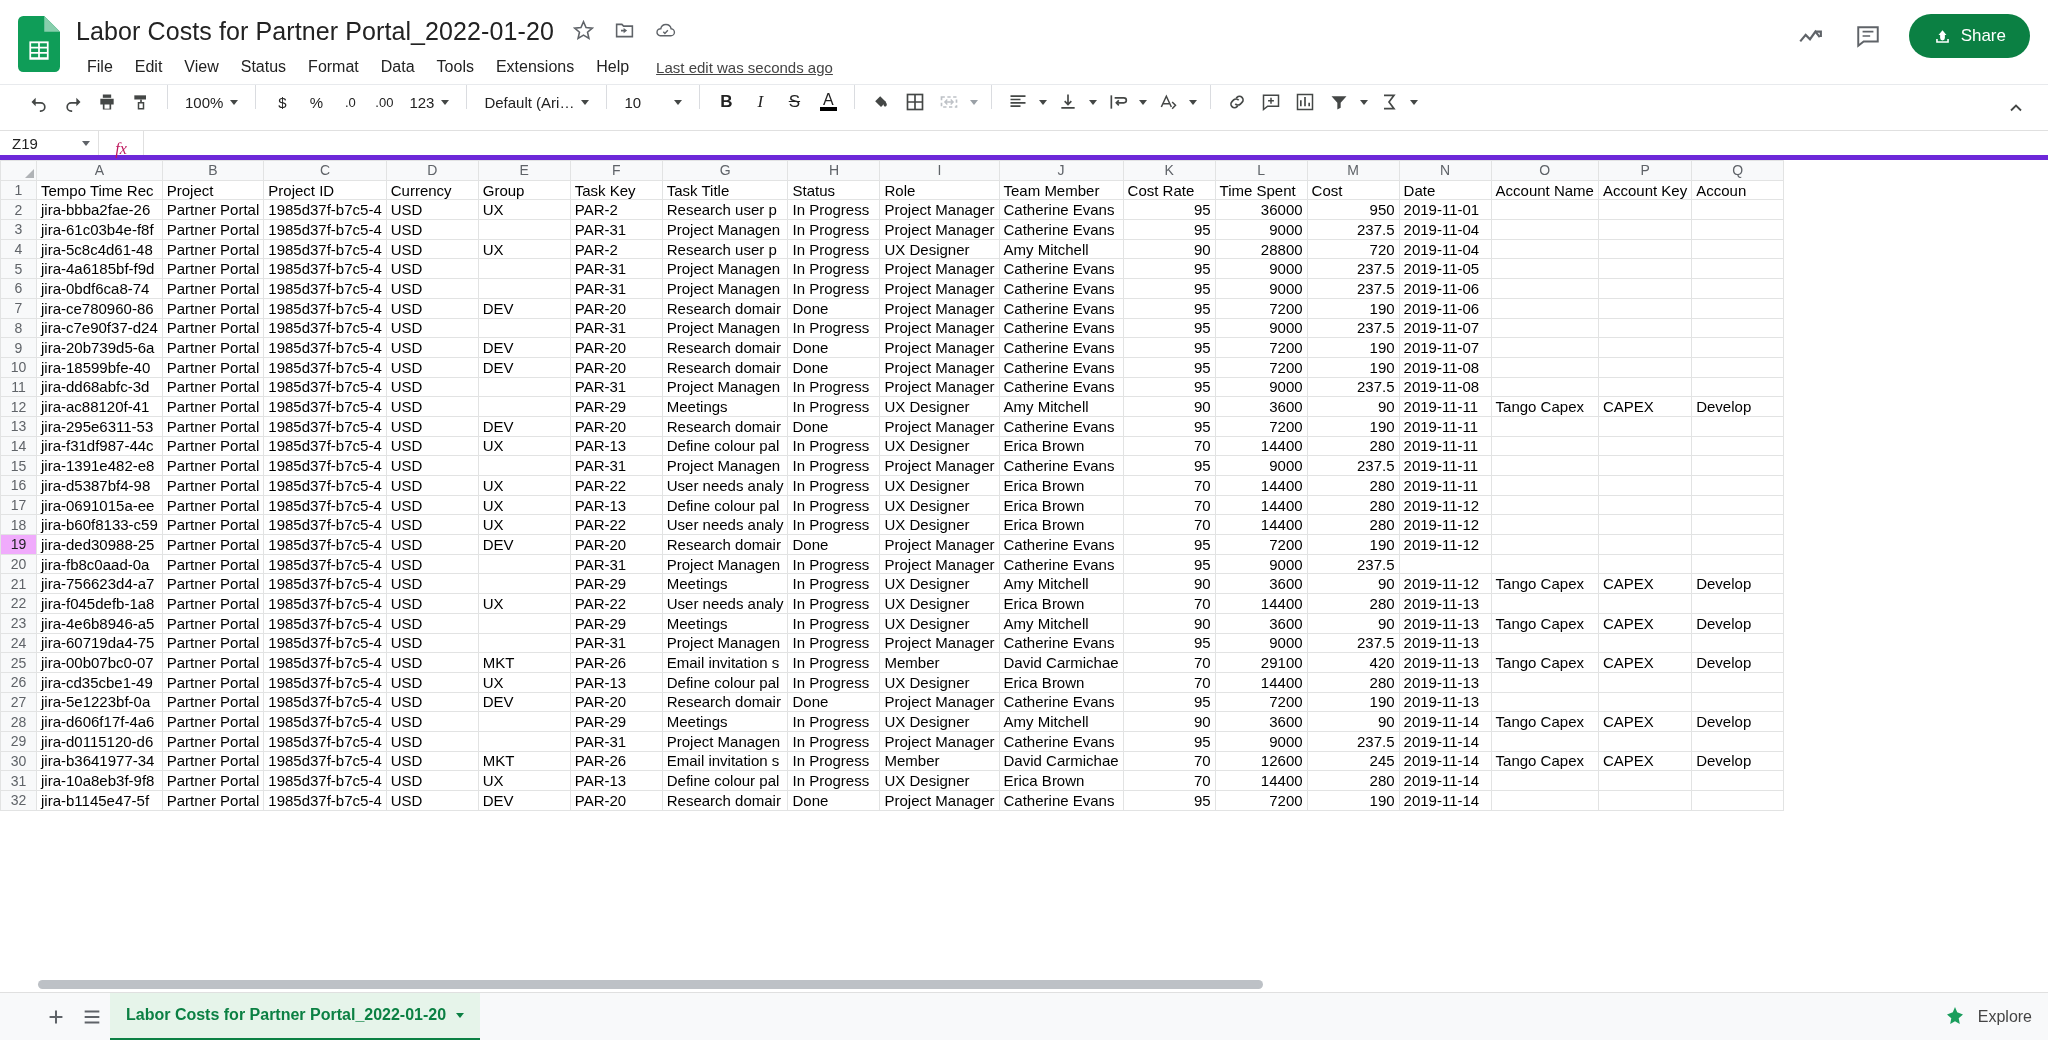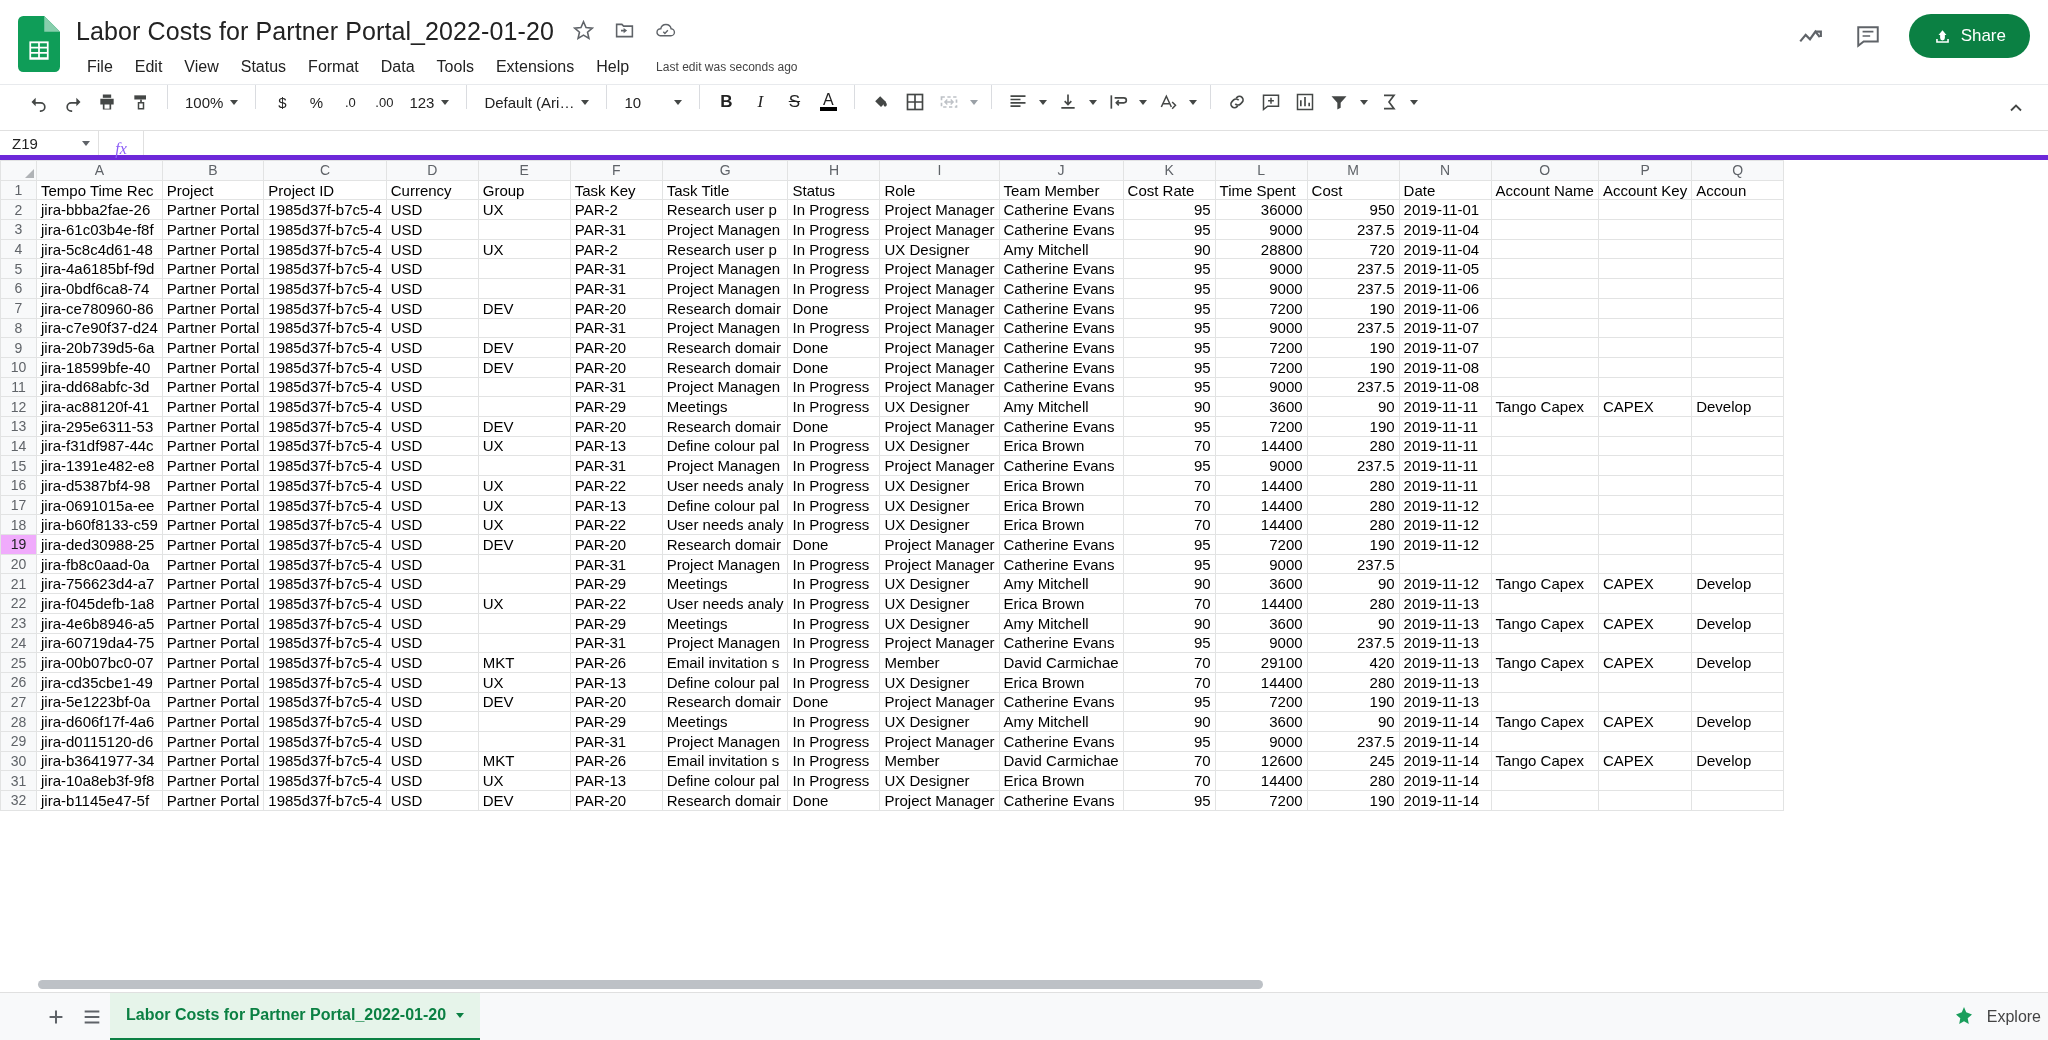--- a/index.html
+++ b/index.html
@@ -18,21 +18,21 @@
   .doc-icon { width: 46px; height: 60px; margin-top: 6px; margin-right: 12px; display:flex; align-items:flex-start; }
   .doc-icon svg { width: 42px; height: 56px; }
   .title-block { display: flex; flex-direction: column; flex: 1; min-width: 0; }
   .title-row { display: flex; align-items: center; height: 40px; }
   .doc-title { font-size: 25px; color: #222; letter-spacing: .1px; white-space: nowrap; padding-top: 2px;}
   .title-icons { display: flex; align-items: center; gap: 17px; margin-left: 18px; }
   .ticon { width: 24px; height: 24px; color: #5f6368; display:flex;align-items:center;justify-content:center; cursor:pointer;}
   .ticon svg { width: 21px; height: 21px; fill: #5f6368; }
   .menu-row { display: flex; align-items: center; height: 34px; gap: 0px; }
   .menu-item { font-size: 16px; color: #222; padding: 4px 11px; border-radius: 4px; white-space: nowrap; cursor: default; }
-  .last-edit { font-size: 12px; color: #444; margin-left: 16px; white-space: nowrap; }
+  .last-edit { font-size: 15px; color: #444; margin-left: 16px; text-decoration: underline; white-space: nowrap; }
 
   .title-right { position: absolute; right: 18px; top: 14px; display: flex; align-items: center; gap: 24px; }
   .tr-icon { width: 34px; height: 34px; display:flex;align-items:center;justify-content:center; border-radius:50%; cursor:pointer;}
   .tr-icon svg { width: 26px; height: 26px; fill: #5f6368; }
   .share-btn {
     display: flex; align-items: center; gap: 9px;
     background: #0b8043; color: #fff; border: none;
     height: 44px; padding: 0 24px; border-radius: 24px;
     font-size: 17px; font-family: inherit; cursor: pointer;
   }
@@ -59,21 +59,21 @@
   .collapse { position: absolute; right: 16px; top: 7px; width: 32px; height: 32px;
               display: flex; align-items: center; justify-content: center; border-radius: 50%; cursor: pointer;}
   .collapse svg { width: 20px; height: 20px; fill: #444746; }
   .txtcolor-under { display: block; width: 17px; height: 4px; background: #000; margin-top: 1px; }
 
   
   .formulabar { height: 30px; display: flex; align-items: stretch; border-top: 1px solid #e0e0e0; border-bottom: 5px solid #6d28d9; background:#fff;}
   .namebox { width: 98px; display: flex; align-items: center; justify-content: space-between; padding: 0 8px 0 12px; font-size: 15px; color: #222; }
   .namebox .caret { border-top-color: #5f6368; }
   .fb-div { width: 1px; background: #e0e0e0; }
-  .fx { width: 44px; display: flex; align-items: center; justify-content: center; color: #8b5cf6; font-style: italic; font-size: 16px; font-family: "Liberation Serif", serif; margin-top: 12px; }
+  .fx { width: 44px; display: flex; align-items: center; justify-content: center; color: #be185d; font-style: italic; font-size: 16px; font-family: "Liberation Serif", serif; margin-top: 12px; }
   .formula-input { flex: 1; display: flex; align-items: center; padding-left: 10px; font-size: 15px; color: #222; }
 
   
   .gridwrap { flex: 1; position: relative; overflow: hidden; background: #fff; }
   table.grid { border-collapse: collapse; table-layout: fixed; font-size: 15px; color: #000; }
   table.grid th, table.grid td { border: 1px solid #e2e3e3; padding: 0 4px; height: 19.7px; overflow: hidden; white-space: nowrap; }
   thead th {
     background: #f8f9fa; color: #5f6368; font-weight: normal;
     text-align: center; height: 22px; font-size: 14px; border: 1px solid #e2e3e3;
   }
@@ -114,21 +114,21 @@
     border-top: 1px solid #e0e0e0; background: #f8f9fa; position: relative;
   }
   .bb-icon { width: 36px; height: 36px; display: flex; align-items: center; justify-content: center; border-radius: 50%; cursor: pointer; }
   .bb-icon svg { width: 22px; height: 22px; fill: #5f6368; }
   .sheet-tab {
     display: flex; align-items: center; gap: 10px; height: 48px; padding: 0 16px;
     background: #e6f4ea; color: #0b8043; font-size: 16px; font-weight: bold; cursor: pointer;
     border-bottom: 3px solid #0b8043;
   }
   .sheet-tab .caret { border-top-color: #0b8043; }
-  .bottom-right { position: absolute; right: 7px; display: flex; align-items: center; gap: 10px; cursor: pointer; }
+  .bottom-right { position: absolute; right: 16px; display: flex; align-items: center; gap: 10px; cursor: pointer; }
   .explore-icon { width: 26px; height: 26px; display: flex; align-items: center; justify-content: center; }
   .explore-icon svg { width: 24px; height: 24px; }
   .explore-label { font-size: 16px; color: #444; }
 </style>
 </head>
 <body>
 
 <div class="app">
 
   <div class="titlebar">

